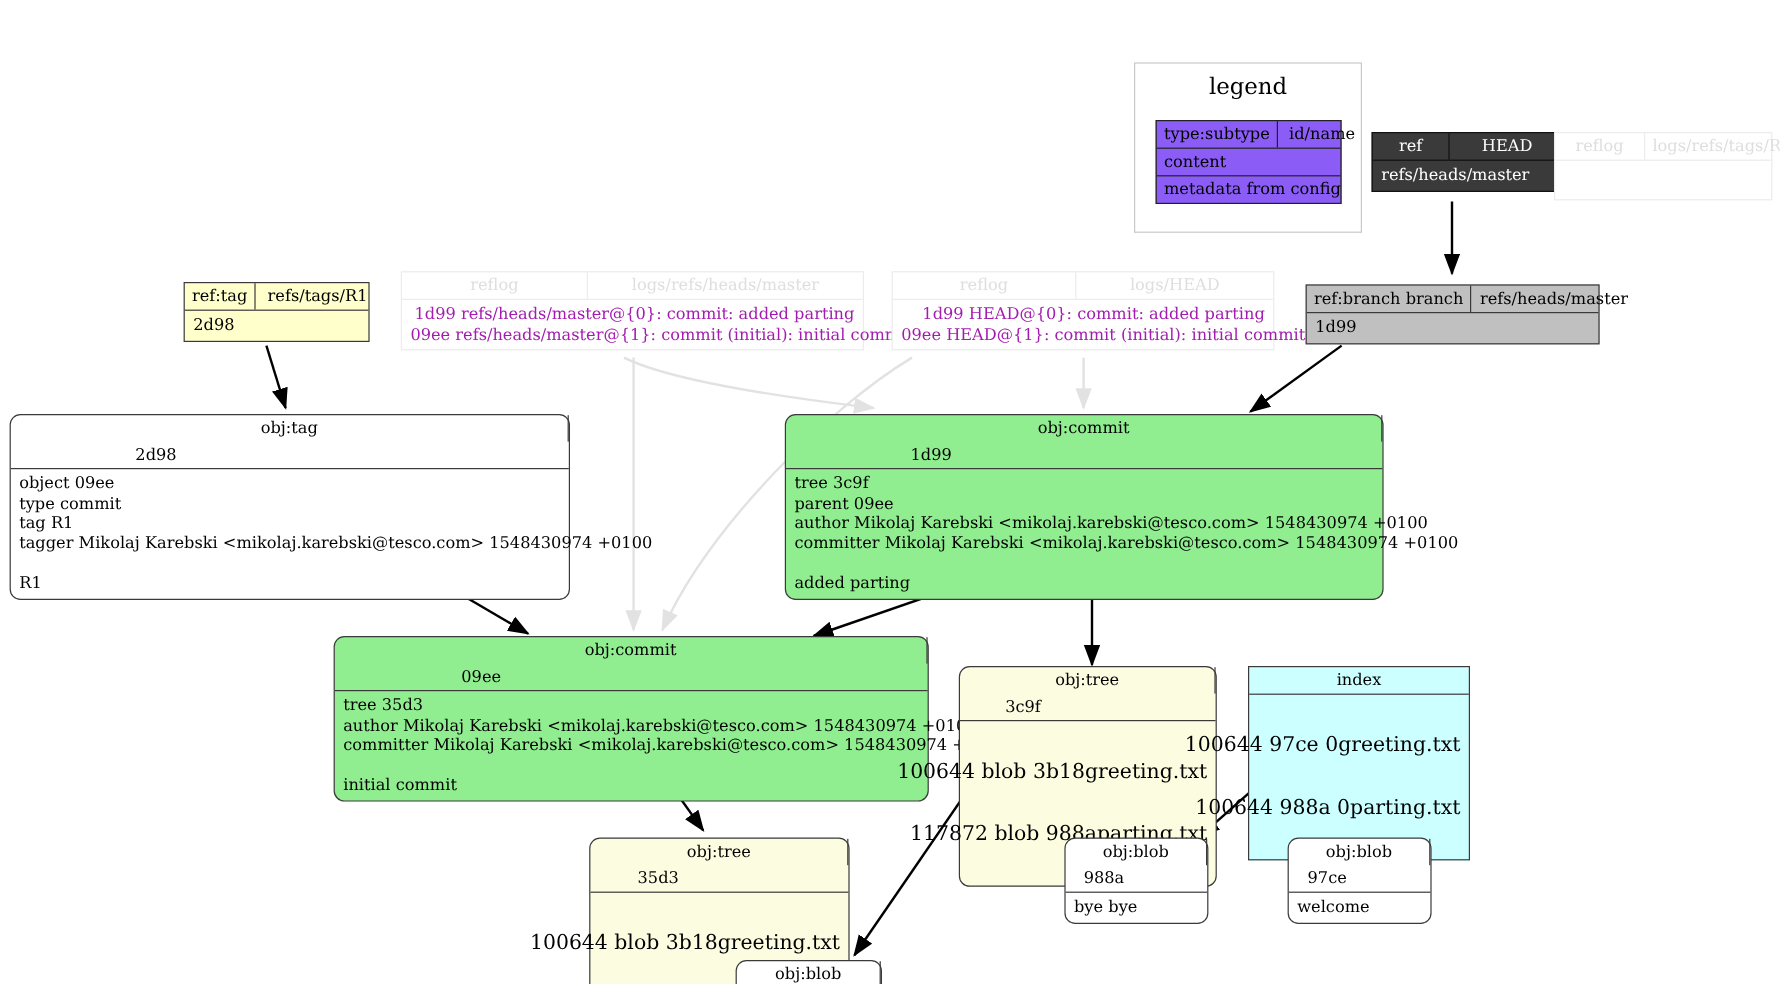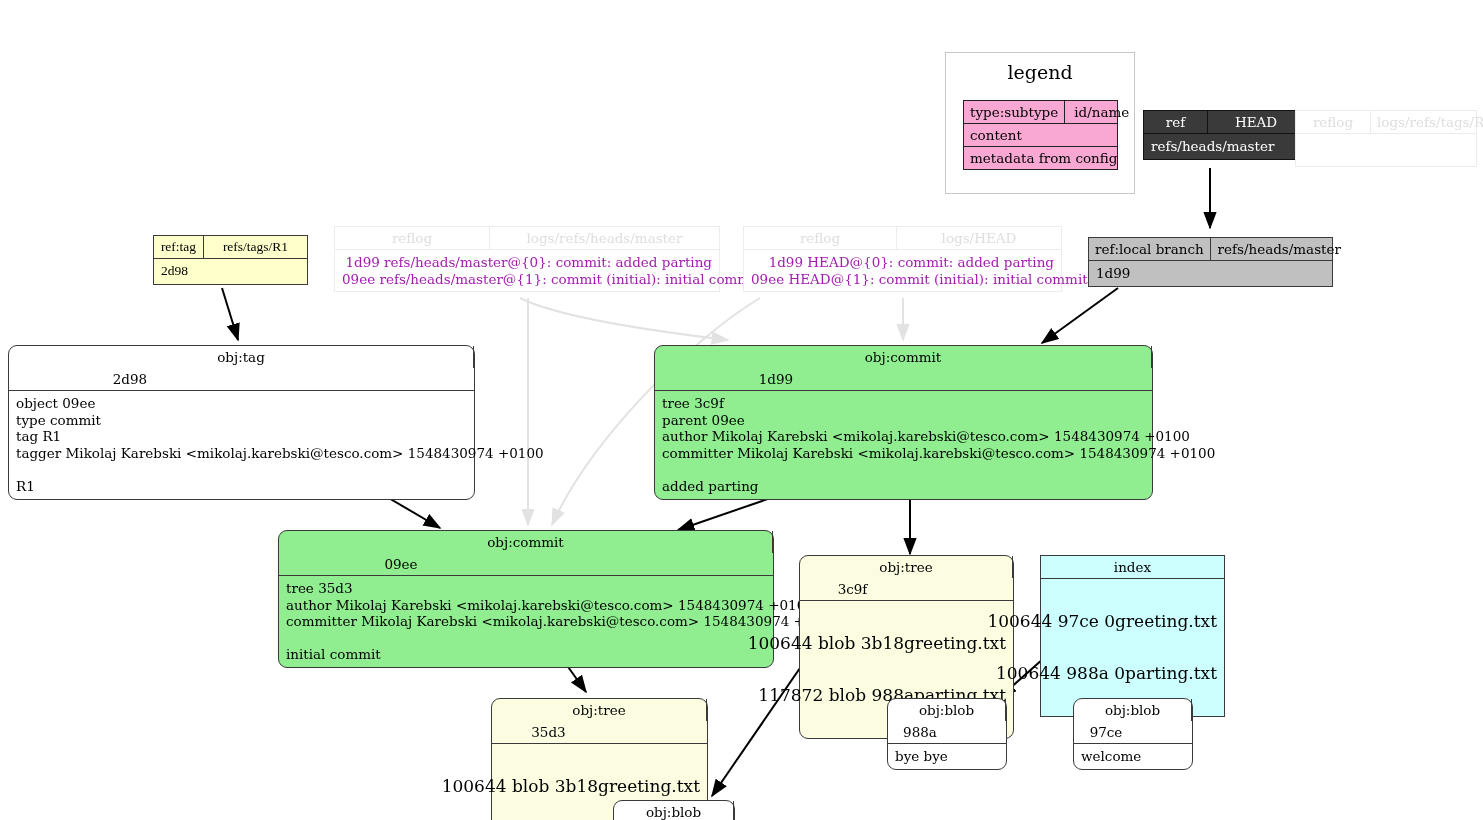--- a/index.html
+++ b/index.html
@@ -41,21 +41,21 @@
   
   .faded{border:1px solid #ececec;color:#dedede;background:#fff;}
   .faded .hdr{border-bottom:1px solid #ececec;}
   .faded .hdr .cell.left{border-right:1px solid #ececec;}
   .faded .body{color:#a21caf;text-align:right;}
 
   
   #legend{position:absolute;left:945px;top:12px;width:188px;height:140px;
           border:1px solid #c8c8c8;background:#fff;}
   #legend .ltitle{text-align:center;font-size:19px;line-height:22px;padding-top:8px;}
-  #legend .lbox{position:absolute;left:17px;top:47px;width:153px;border:1.4px solid #222;background:#f9a8d4;}
+  #legend .lbox{position:absolute;left:17px;top:47px;width:153px;border:1.4px solid #222;background:#8b5cf6;}
   #legend .lrow{display:flex;border-bottom:1.4px solid #222;}
   #legend .lrow:last-child{border-bottom:none;}
   #legend .lcell{padding:3px 6px;font-size:13.5px;line-height:16px;white-space:nowrap;}
   #legend .lcell.a{flex:1;border-right:1.4px solid #222;text-align:center;}
   #legend .lcell.b{flex:0 0 auto;text-align:center;padding-left:9px;padding-right:9px;}
 </style>
 </head>
 <body>
 
 <div id="canvas">
@@ -130,27 +130,27 @@
   <div class="node faded" style="left:1295px;top:70px;width:182px;">
     <div class="hdr">
       <div class="cell left" style="flex:0 0 62px;">reflog</div>
       <div class="cell right" style="flex:1;">logs/refs/tags/R1</div>
     </div>
     <div class="body" style="min-height:24px;"></div>
   </div>
 
   <div class="node grey" style="left:1088px;top:197px;width:245px;">
     <div class="hdr">
-      <div class="cell left">ref:local branch</div>
+      <div class="cell left">ref:branch branch</div>
       <div class="cell right" style="width:125px;">refs/heads/master</div>
     </div>
     <div class="body">1d99</div>
   </div>
 
-  <div class="node yellow" style="left:153px;top:195px;width:155px;font-family:Liberation Serif, serif;">
+  <div class="node yellow" style="left:153px;top:195px;width:155px;">
     <div class="hdr">
       <div class="cell left">ref:tag</div>
       <div class="cell right" style="width:91px;">refs/tags/R1</div>
     </div>
     <div class="body">2d98</div>
   </div>
 
   <div class="node faded" style="left:334px;top:186px;width:386px;">
     <div class="hdr">
       <div class="cell left" style="flex:0 0 142px;">reflog</div>

